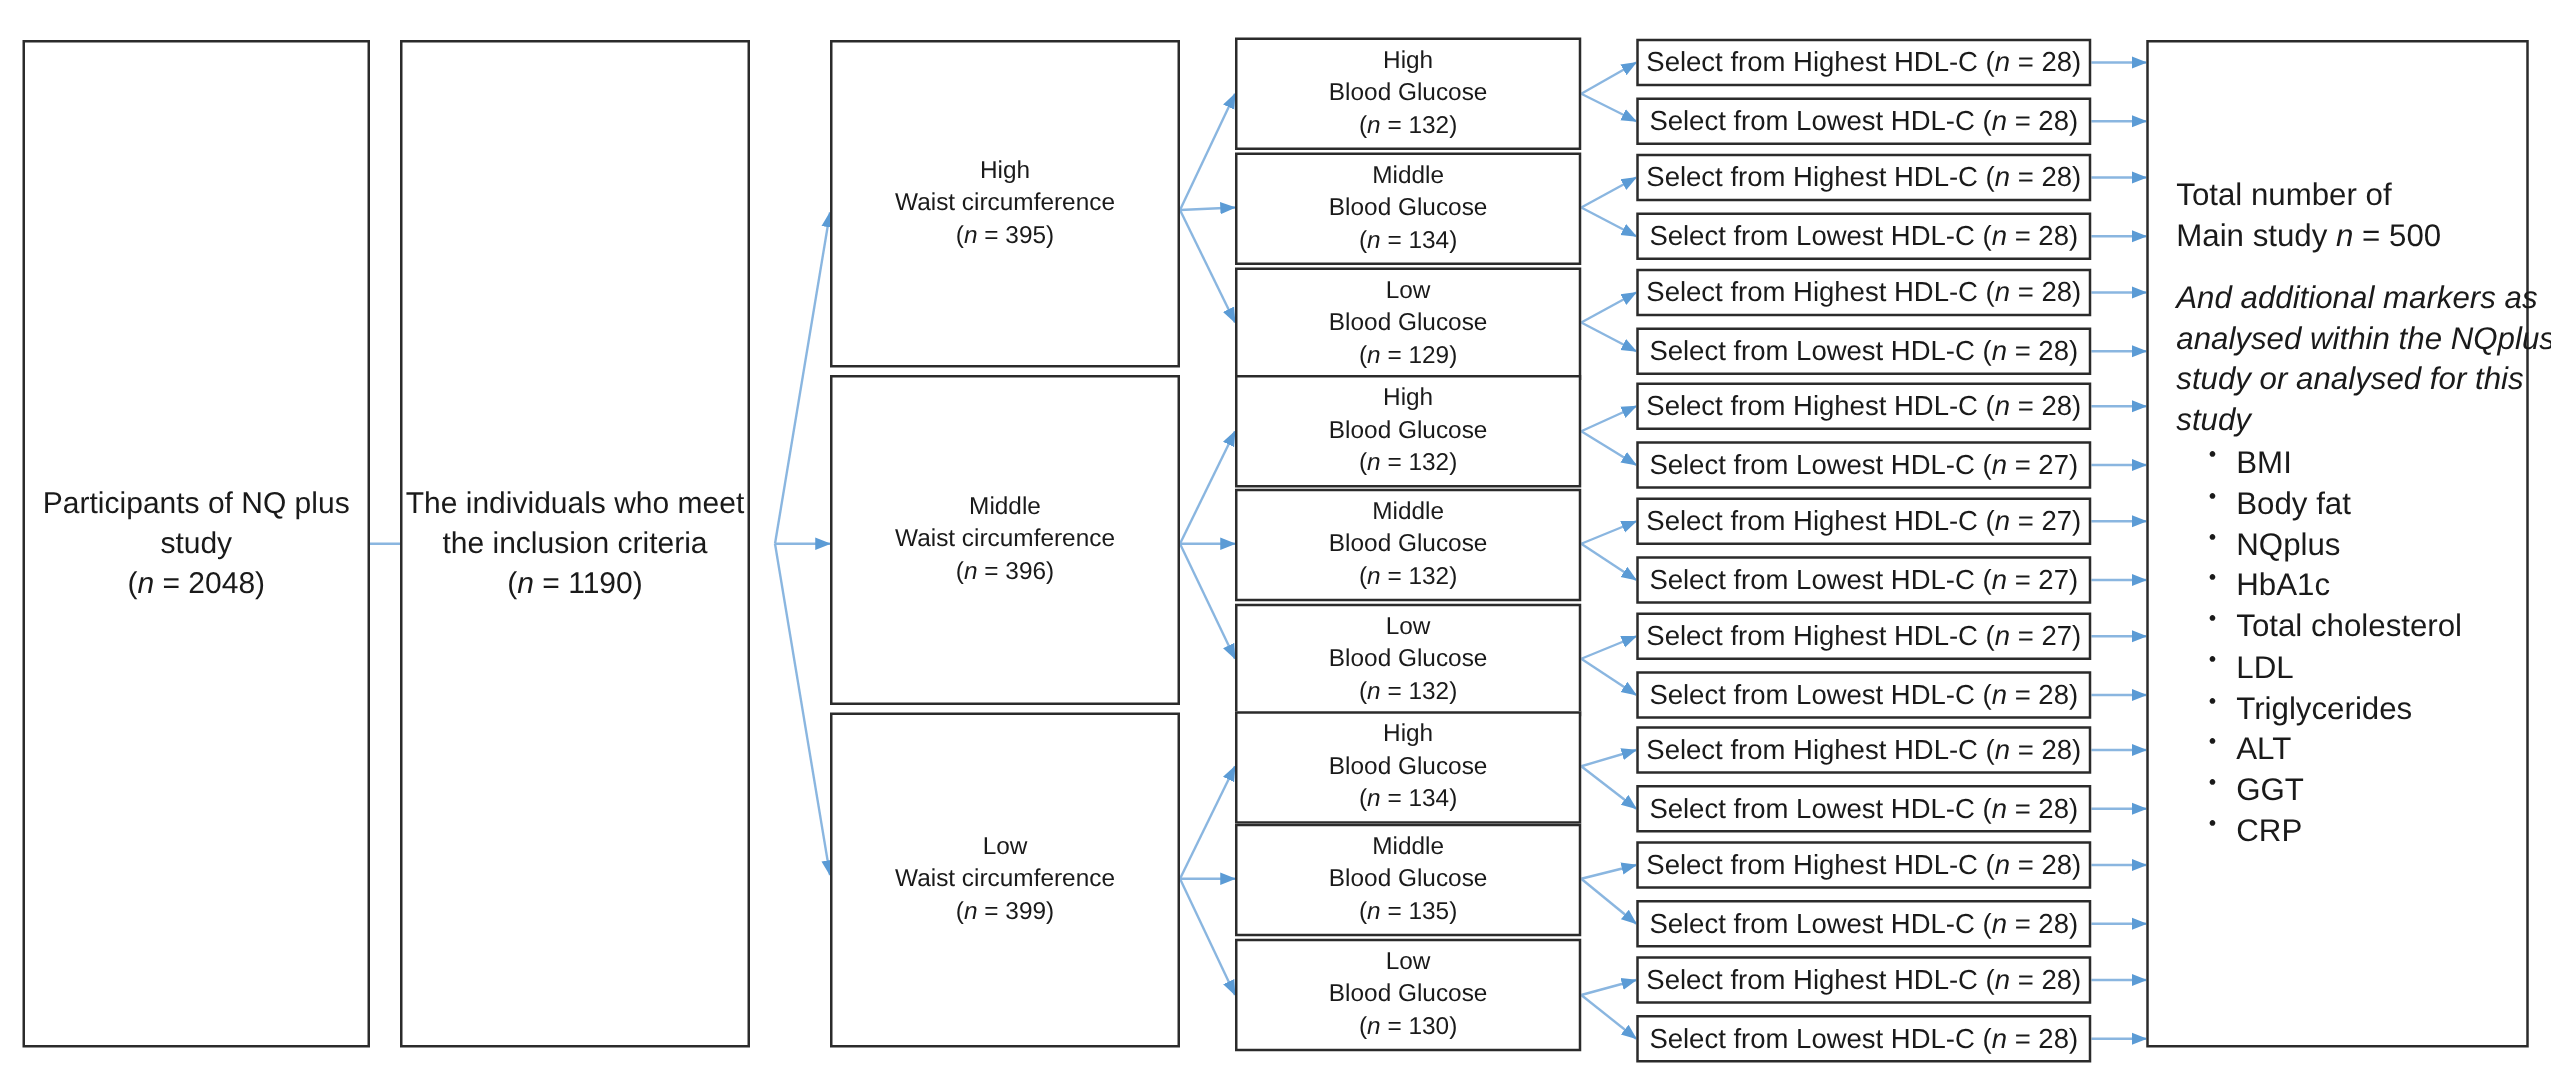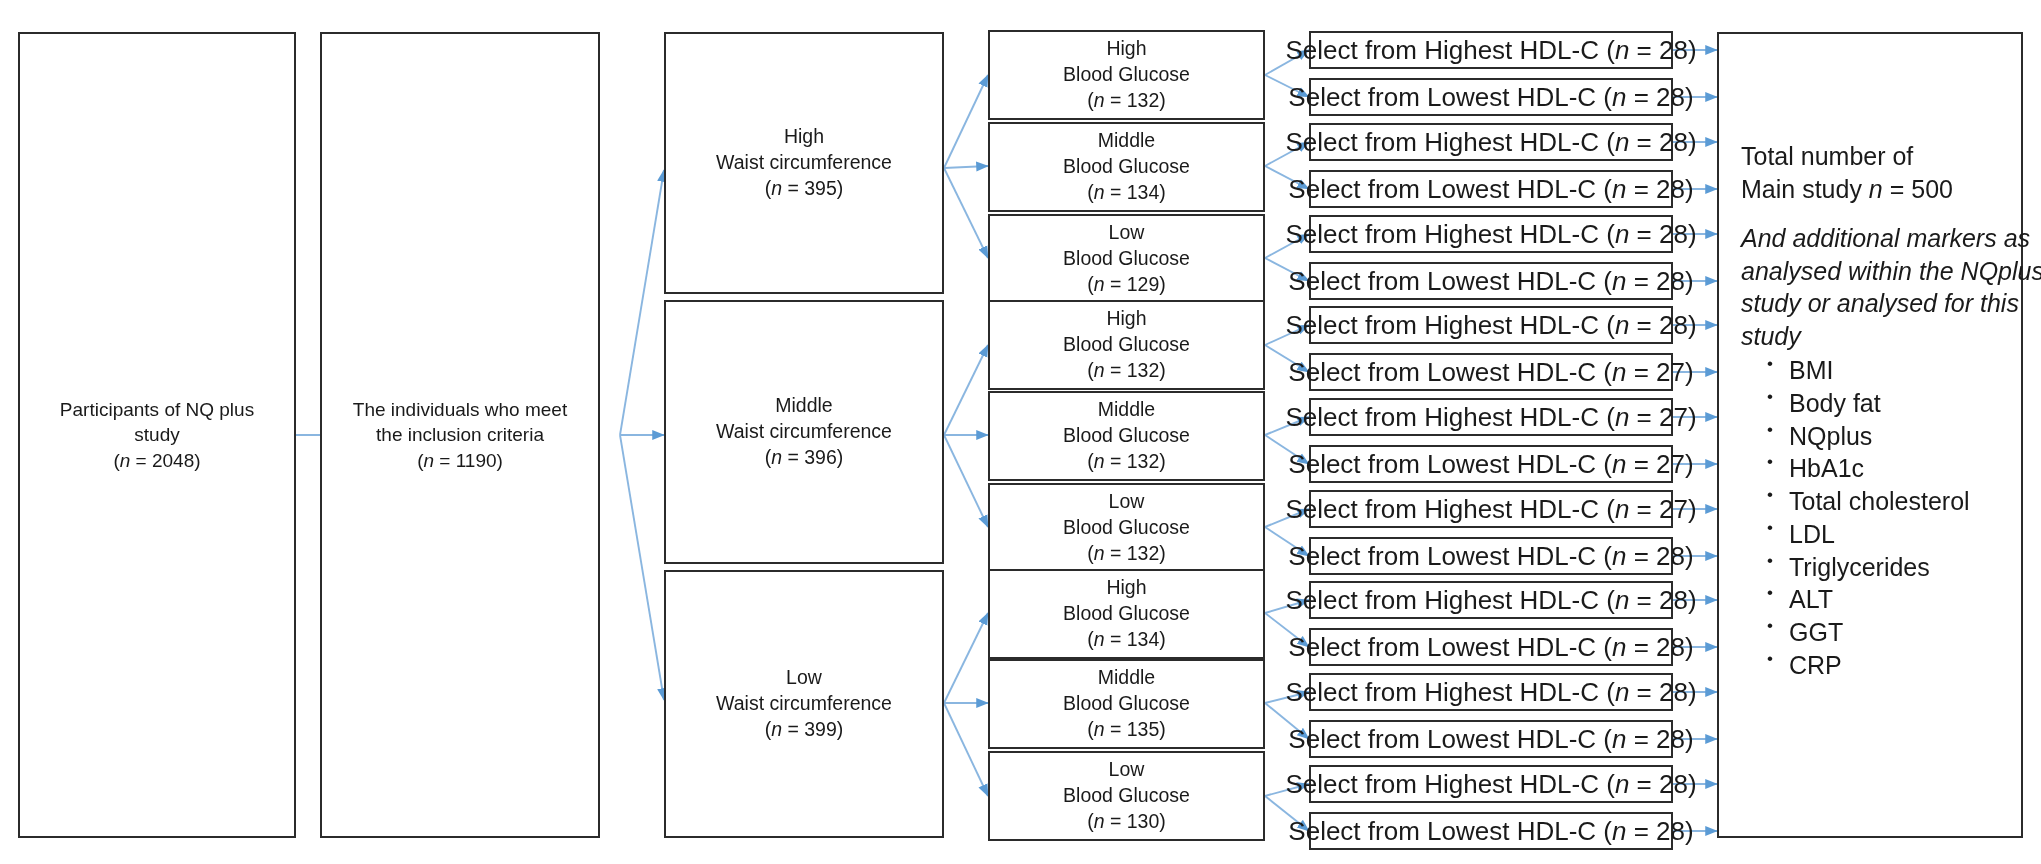--- a/index.html
+++ b/index.html
@@ -25,24 +25,24 @@
     background: #ffffff;
     display: flex;
     align-items: center;
     justify-content: center;
     text-align: center;
     line-height: 1.32;
   }
   .box-lines {
     flex-direction: column;
   }
-  .l1-box, .l2-box { font-size: 19px; }
+  .l1-box, .l2-box { font-size: 24px; }
   .l3-box { font-size: 19.5px; }
   .l4-box { font-size: 19.5px; }
-  .l5-box { font-size: 26px; white-space: nowrap; }
+  .l5-box { font-size: 22px; white-space: nowrap; }
   .final-box {
     align-items: flex-start;
     justify-content: flex-start;
     text-align: left;
     padding: 0;
   }
   .final-inner {
     padding: 106px 0 0 22px;
     font-size: 25px;
     line-height: 1.30;

